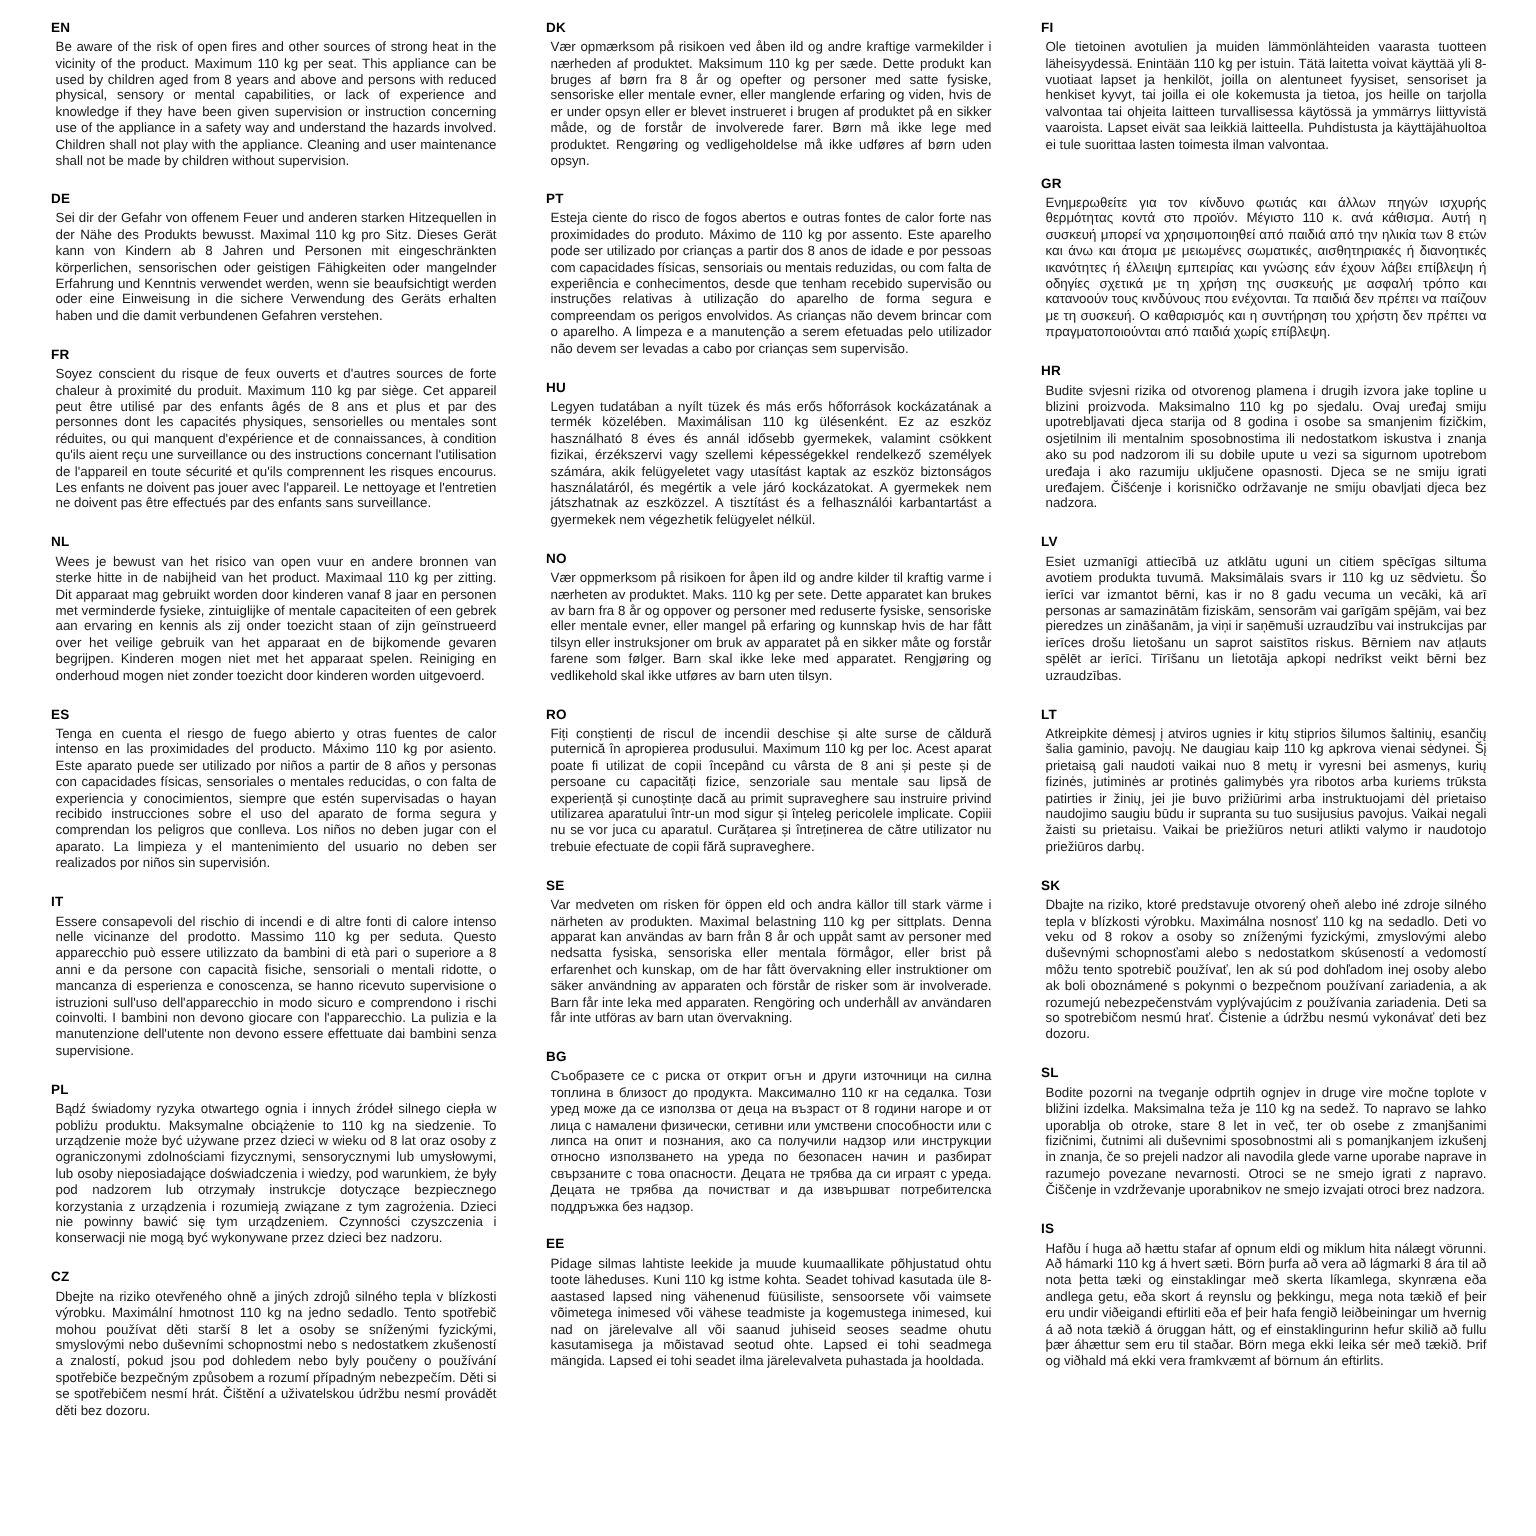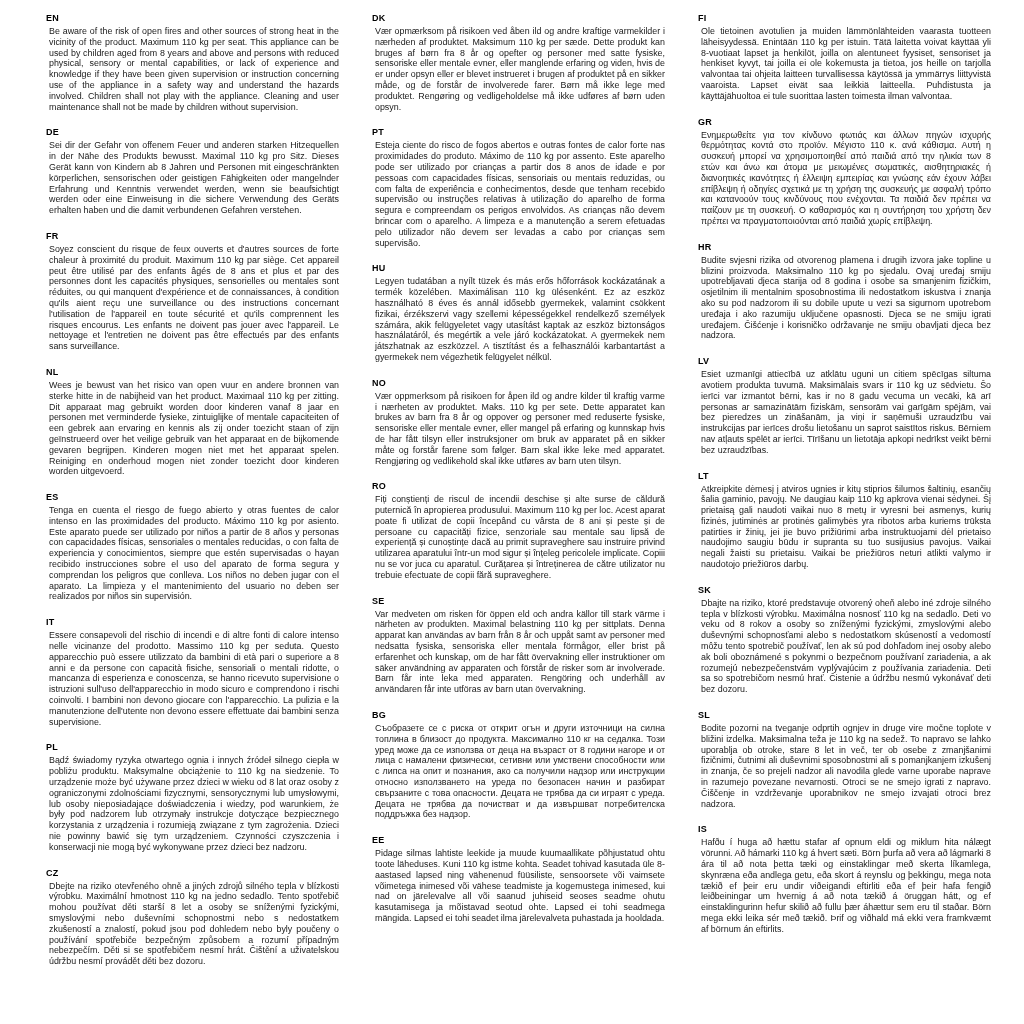--- a/index.html
+++ b/index.html
@@ -9,21 +9,21 @@
     width: 1024px;
     height: 1024px;
     overflow: hidden;
     font-family: "Liberation Sans", "DejaVu Sans", sans-serif;
     color: #111111;
   }
   .page {
     box-sizing: border-box;
     width: 1024px;
     height: 1024px;
-    padding: 13px 30px 10px 46px;
+    padding: 13px 30px 10px 34px;
     display: flex;
     gap: 30px;
   }
   .col {
     flex: 1 1 0;
     min-width: 0;
     display: flex;
     flex-direction: column;
     gap: 12px;
   }

